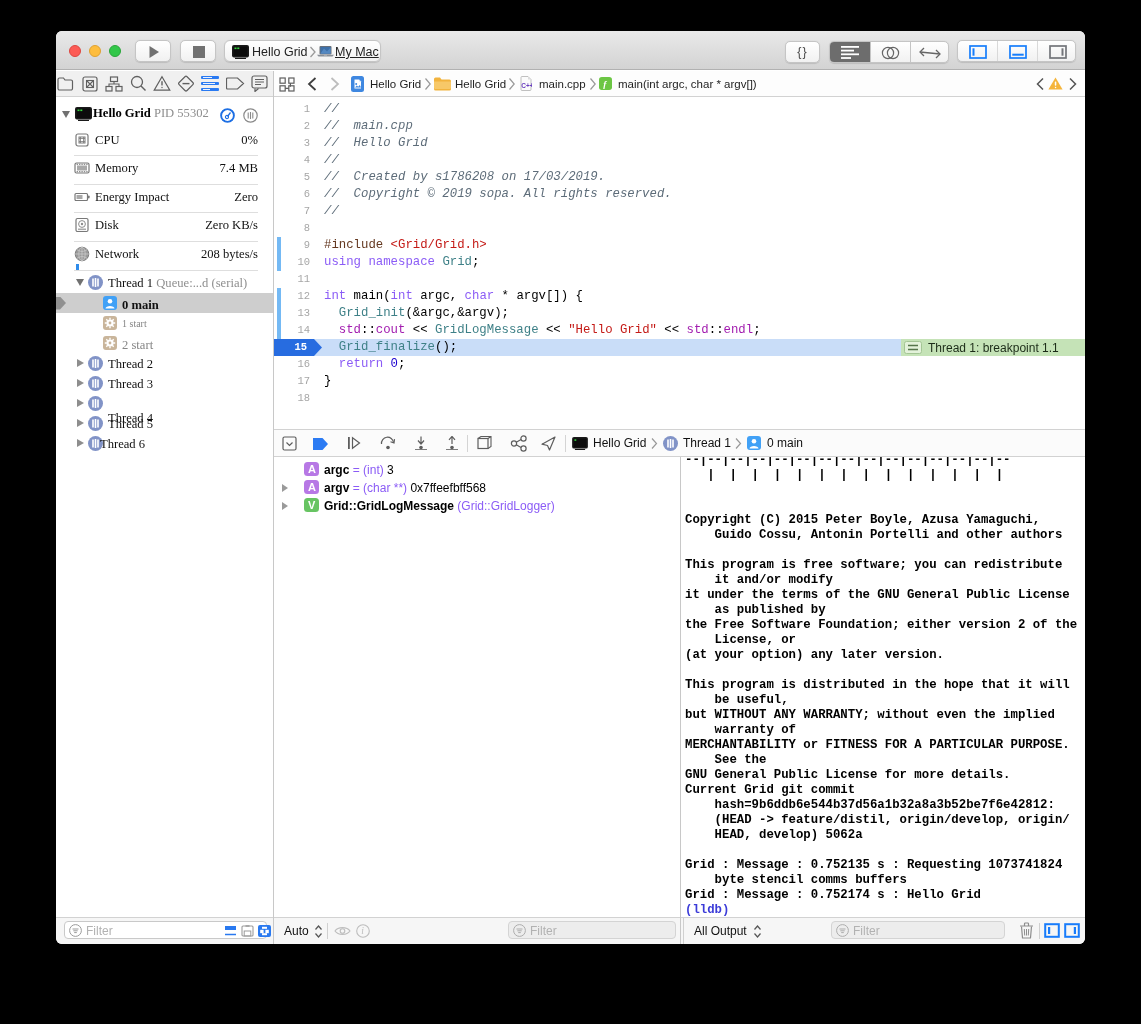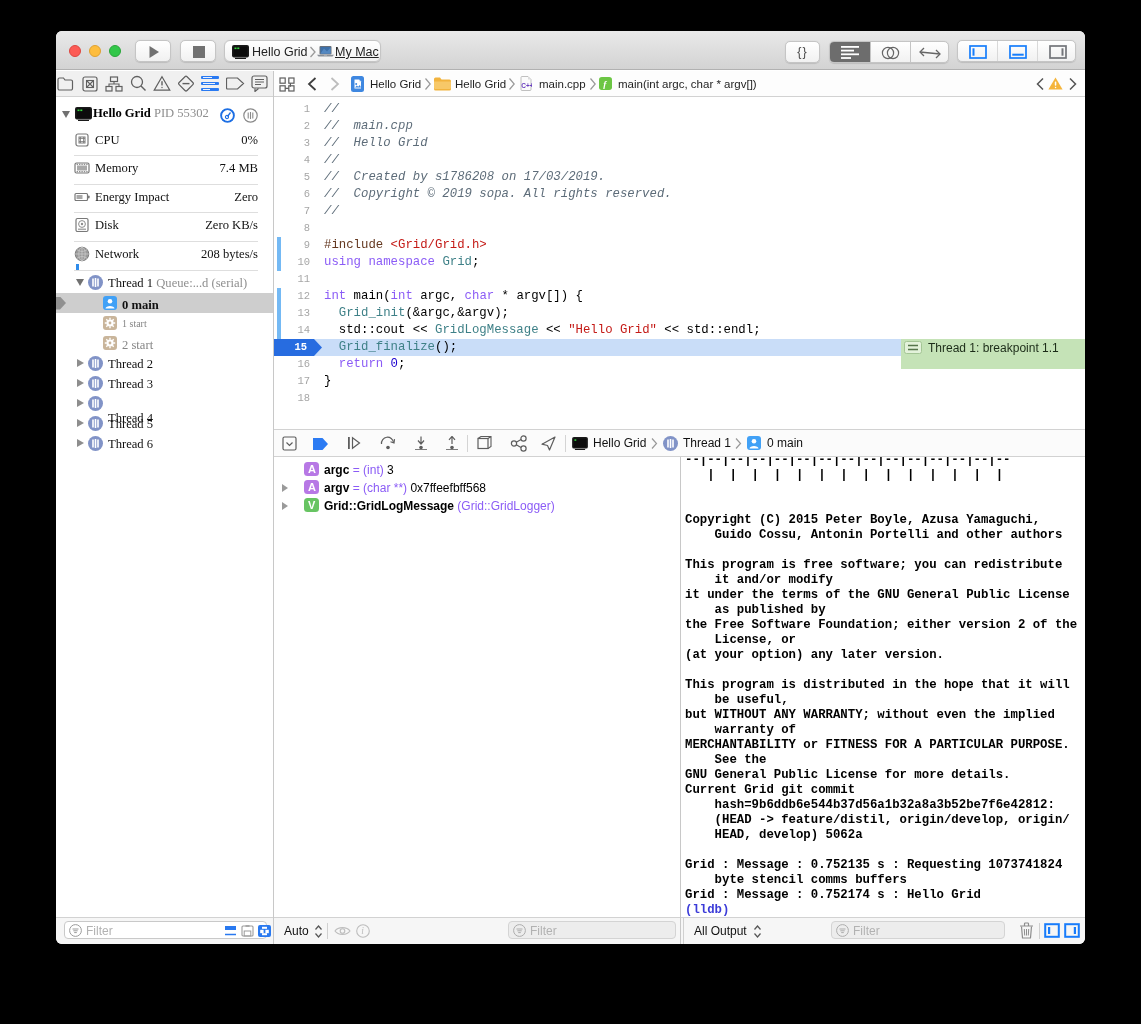--- a/index.html
+++ b/index.html
@@ -27,21 +27,21 @@
   .sbv{font-size:12.6px;color:#111;text-align:right;white-space:nowrap;}
   .gray{color:#8e8e8e;}
   .sdiv{left:18px;width:184px;height:1px;background:#dedede;}
   .tri-r{width:0;height:0;border-left:7px solid #8d8d8d;border-top:4.5px solid transparent;border-bottom:4.5px solid transparent;}
   .tri-d{width:0;height:0;border-top:7px solid #707070;border-left:4.5px solid transparent;border-right:4.5px solid transparent;}
   .cm{color:#5d6c79;font-style:italic;}
   .kw{color:#8b5cf6;font-weight:normal;}
   .pp{color:#643820;}
   .st{color:#c41a16;}
   .ty{color:#3e8087;}
-  .vi{color:#000000;}
+  .vi{color:#a21caf;}
   .nu{color:#1c00cf;}
   .bb12{font-size:12px;color:#111;top:6px;}
   .vgray{color:#8b5cf6;}
 </style>
 </head>
 <body>
 <div id="win">
   <div class="abs" id="toolbar">
     <div class="abs tl" style="left:13px;background:#fc5b55;border:.5px solid #dd4640;"></div>
     <div class="abs tl" style="left:33px;background:#fdbd3e;border:.5px solid #dfa131;"></div>
@@ -376,27 +376,27 @@
         </g>
       </svg>
     <div class="abs sb13" style="left:52px;top:318.5px;">Thread 5</div>
     <div class="abs tri-r" style="left:21px;top:340.5px;"></div>
     <svg class="abs" style="left:32px;top:337.5px;" width="15" height="15" viewBox="0 0 15 15">
         <circle cx="7.5" cy="7.5" r="7.5" fill="#8193c7"></circle>
         <g stroke="#fff" stroke-width="1.6">
           <path d="M5 3.5 v8 M7.5 3 v9 M10 3.5 v8"></path>
         </g>
       </svg>
-    <div class="abs sb13" style="left:52px;top:338.5px;">Thread 6</div>
+    <div class="abs sb13" style="left:44px;top:338.5px;">Thread 6</div>
   </div>
   <div class="abs" id="editor">
     <div class="abs" style="left:3px;top:139px;width:4px;height:34px;background:#74b9f4;"></div>
     <div class="abs" style="left:3px;top:190px;width:4px;height:51px;background:#74b9f4;"></div>
     <div class="abs" style="left:0;top:241px;width:627px;height:17px;background:#c9ddf8;"></div>
-    <div class="abs" style="left:627px;top:241px;width:184px;height:30px;background:#c5e3b7;">
+    <div class="abs" style="left:627px;top:241px;width:184px;height:17px;background:#c5e3b7;">
       <svg class="abs" style="left:3px;top:2px;" width="18" height="13" viewBox="0 0 18 13">
           <rect x=".5" y=".5" width="17" height="12" rx="2" fill="#e3f2da" stroke="#a4c595"></rect>
           <path d="M4 4.5 h10 M4 8.5 h10" stroke="#55754a" stroke-width="1.6"></path>
         </svg>
       <div class="abs" style="left:27px;top:2px;font-size:12px;color:#1c2c18;">Thread 1: breakpoint 1.1</div>
     </div>
     <div class="abs" style="left:0;top:241px;width:48px;height:17px;background:#276ce0;clip-path:polygon(0 0,40px 0,48px 8.5px,40px 17px,0 17px);"></div>
     <div class="abs mono" style="left:0;top:3px;width:36px;font-size:10.5px;line-height:17px;color:#a6a6a6;text-align:right;white-space:pre;">1
 2
 3

